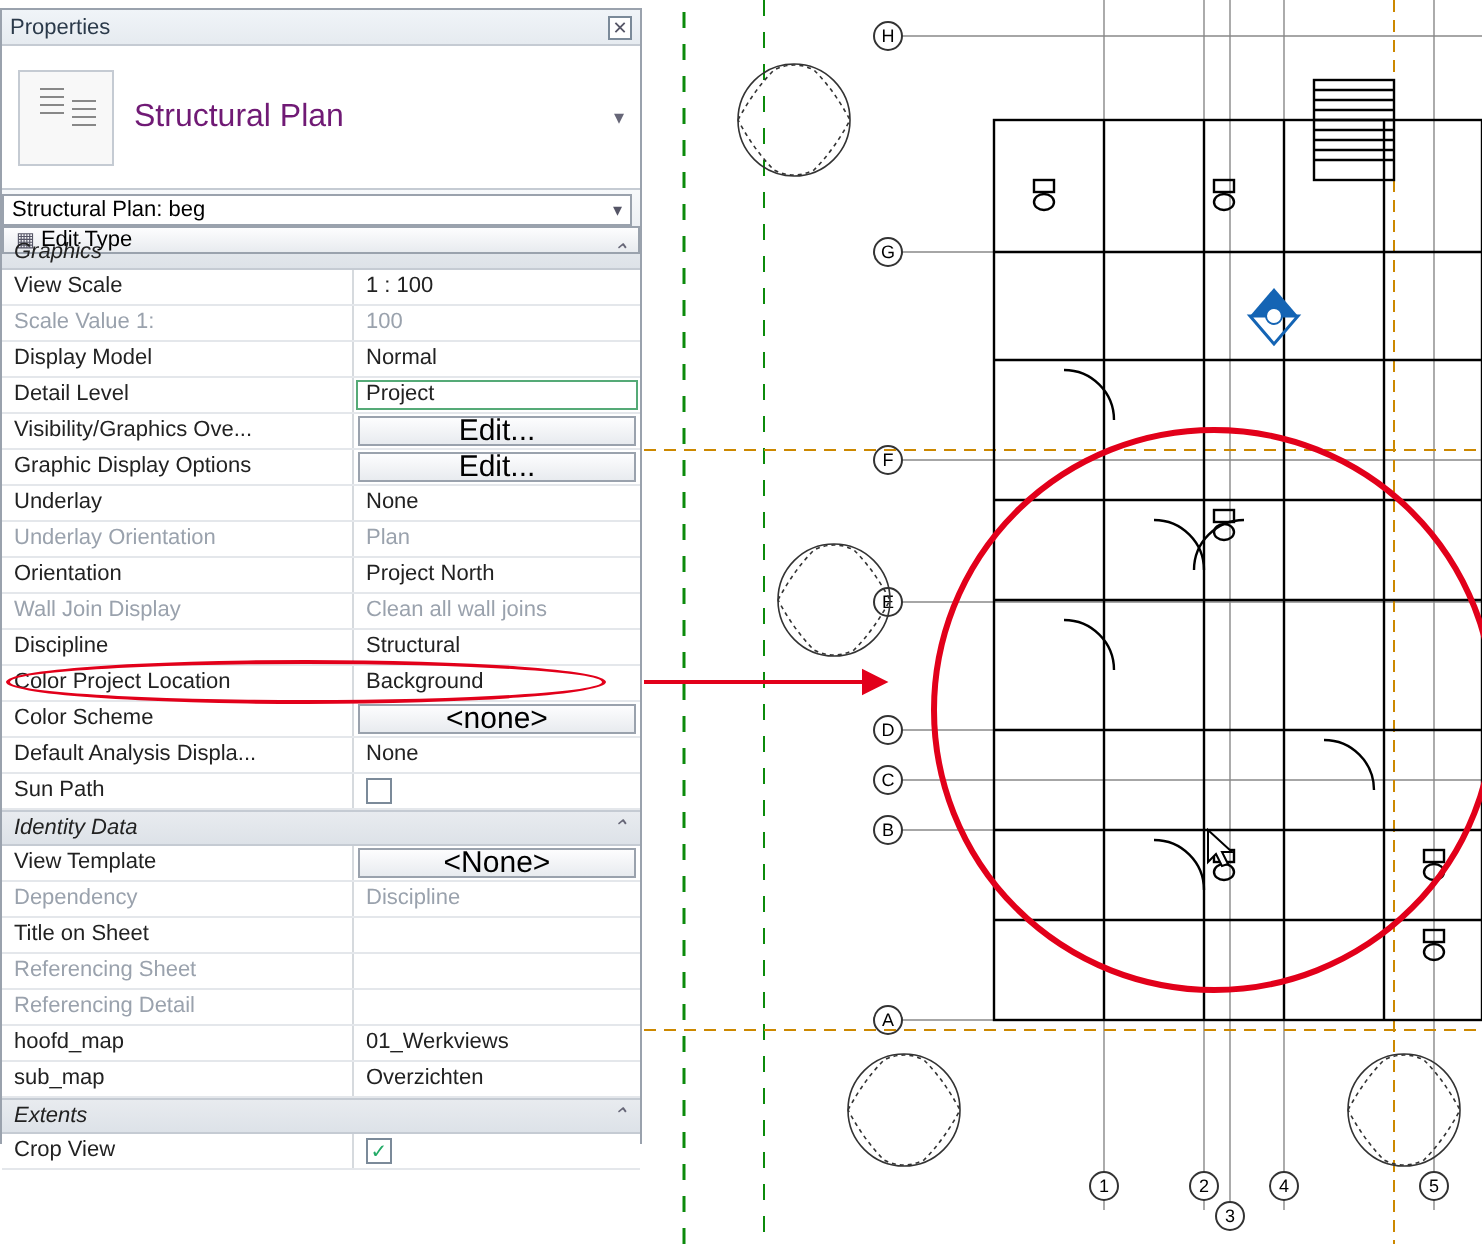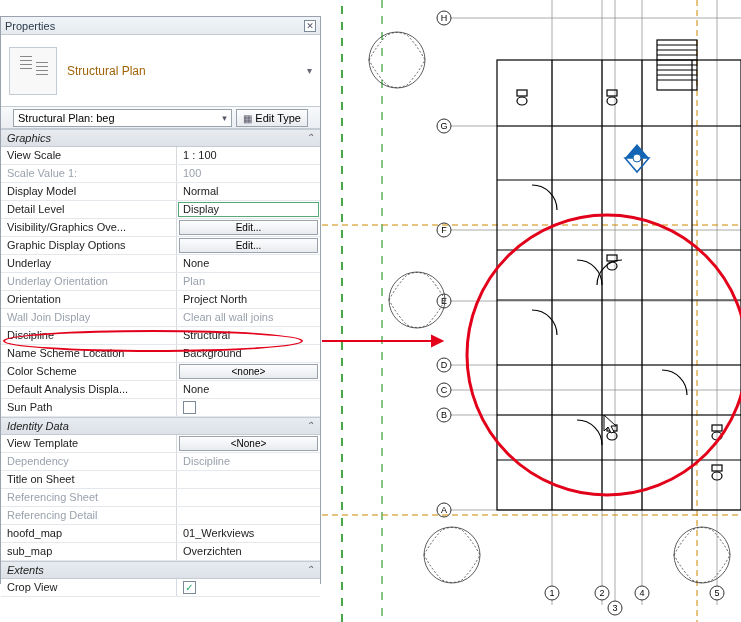--- a/index.html
+++ b/index.html
@@ -7,21 +7,21 @@
   font-family: "Segoe UI", Tahoma, sans-serif;
   font-size: 11px;
   background: #fff;
   width: 741px;
   height: 622px;
   overflow: hidden;
   position: relative;
 }
 .panel {
   position: absolute;
-  left: 0; top: 16px;
+  left: 0; top: 4px;
   width: 321px; height: 568px;
   background: linear-gradient(#f5f7fa, #eef1f5);
   border: 1px solid #9aa2ad;
 }
 .panel-header {
   display: flex;
   align-items: center;
   justify-content: space-between;
   padding: 2px 4px;
   background: linear-gradient(#f0f4f8, #e6ebf0);
@@ -52,32 +52,33 @@
     linear-gradient(#888,#888) 10px 8px/12px 1px no-repeat,
     linear-gradient(#888,#888) 10px 12px/12px 1px no-repeat,
     linear-gradient(#888,#888) 10px 16px/12px 1px no-repeat,
     linear-gradient(#888,#888) 10px 20px/12px 1px no-repeat,
     linear-gradient(#888,#888) 26px 14px/12px 1px no-repeat,
     linear-gradient(#888,#888) 26px 18px/12px 1px no-repeat,
     linear-gradient(#888,#888) 26px 22px/12px 1px no-repeat,
     linear-gradient(#888,#888) 26px 26px/12px 1px no-repeat,
     #f8f8f8;
 }
-.type-name { color: #a16207; font-size: 12px; text-align: center; }
+.type-name { color: #701a75; font-size: 16px; text-align: center; }
 .type-dd {
   margin-left: auto;
   color: #667;
   font-size: 10px;
 }
 .instance-row {
   display: flex;
-  padding: 2px 12px;
+  padding: 2px 0;
   background: linear-gradient(#f7f9fb,#ebeef2);
   border-bottom: 1px solid #c5cbd3;
   height: 22px;
+  flex-direction: column;
 }
 .instance-combo {
   flex: 1;
   border: 1px solid #9aa2ad;
   background: #fff;
   height: 18px;
   padding: 1px 4px;
   display: flex;
   align-items: center;
   justify-content: space-between;
@@ -136,21 +137,21 @@
   display: flex;
   align-items: center;
   justify-content: center;
   padding: 1px 2px;
 }
 .mini-btn {
   width: 100%;
   height: 15px;
   border: 1px solid #9aa2ad;
   background: linear-gradient(#fdfdfe,#e8ebef);
-  font-size: 10px;
+  font-size: 15px;
   text-align: center;
   line-height: 13px;
 }
 .checkbox {
   width: 13px; height: 13px;
   border: 1px solid #7b8a99;
   background: #fff;
   display: inline-flex;
   align-items: center;
   justify-content: center;
@@ -212,21 +213,21 @@
     <div class="prop-row">
       <div class="prop-label dimmed">Scale Value    1:</div>
       <div class="prop-value dimmed">100</div>
     </div>
     <div class="prop-row">
       <div class="prop-label">Display Model</div>
       <div class="prop-value">Normal</div>
     </div>
     <div class="prop-row">
       <div class="prop-label">Detail Level</div>
-      <div class="prop-value" style="border:1px solid #5a7;background:#fff;margin:1px;padding:0 4px;">Display</div>
+      <div class="prop-value" style="border:1px solid #5a7;background:#fff;margin:1px;padding:0 4px;">Project</div>
     </div>
     <div class="prop-row">
       <div class="prop-label">Visibility/Graphics Ove...</div>
       <div class="btn-cell">
           <div class="mini-btn">Edit...</div>
         </div>
     </div>
     <div class="prop-row">
       <div class="prop-label">Graphic Display Options</div>
       <div class="btn-cell">
@@ -247,21 +248,21 @@
     </div>
     <div class="prop-row">
       <div class="prop-label dimmed">Wall Join Display</div>
       <div class="prop-value dimmed">Clean all wall joins</div>
     </div>
     <div class="prop-row">
       <div class="prop-label">Discipline</div>
       <div class="prop-value">Structural</div>
     </div>
     <div class="prop-row">
-      <div class="prop-label">Name Scheme Location</div>
+      <div class="prop-label">Color Project Location</div>
       <div class="prop-value">Background</div>
     </div>
     <div class="prop-row">
       <div class="prop-label">Color Scheme</div>
       <div class="btn-cell">
           <div class="mini-btn">&lt;none&gt;</div>
         </div>
     </div>
     <div class="prop-row">
       <div class="prop-label">Default Analysis Displa...</div>

